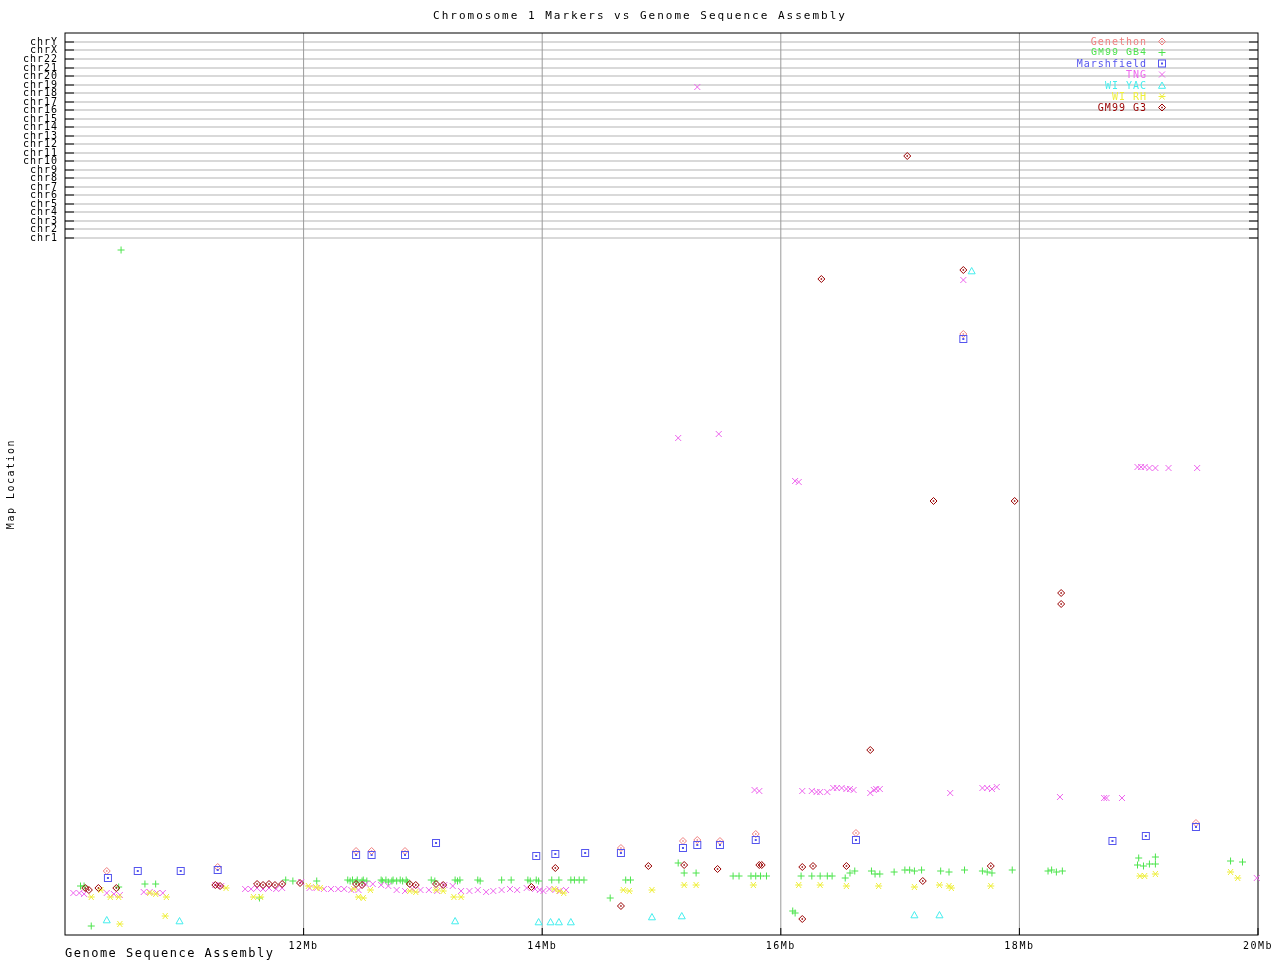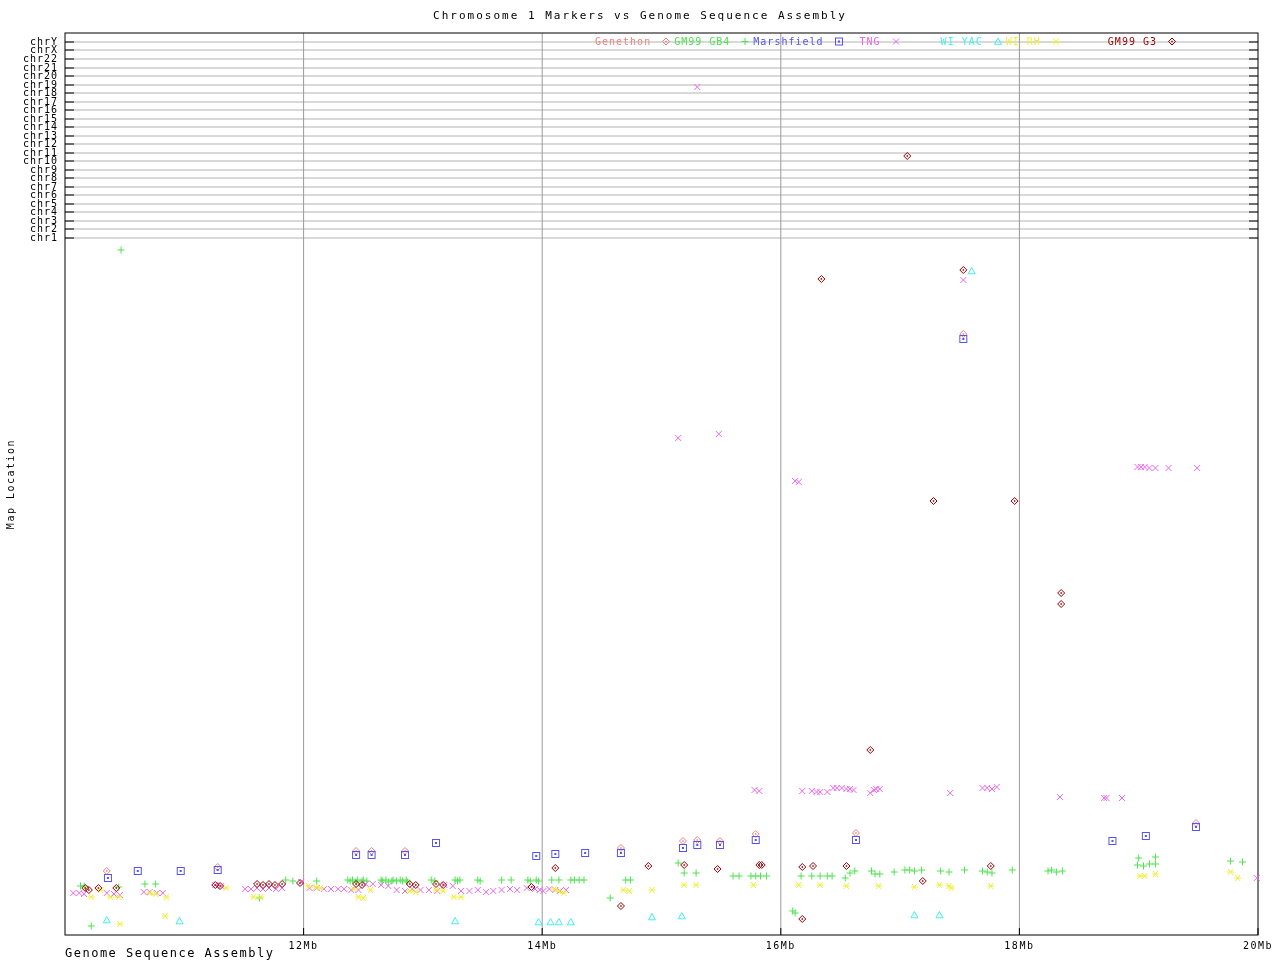--- a/index.html
+++ b/index.html
@@ -5,21 +5,21 @@
   html,body{margin:0;padding:0;background:#ffffff;}
   body{width:1280px;height:960px;overflow:hidden;font-family:"DejaVu Sans Mono",monospace;}
   .figure{position:relative;width:1232px;height:960px;background:#fff;border-radius:28px;}
   svg.plot{position:absolute;left:0;top:0;}
   .chart-title{position:absolute;top:9px;left:0;width:1280px;text-align:center;
     font-size:11px;letter-spacing:2px;color:#000;white-space:nowrap;}
   .x-label{position:absolute;top:946px;left:65px;width:1193px;text-align:left;
     font-size:12px;letter-spacing:1.5px;color:#000;}
   .y-label{position:absolute;left:10px;top:484px;transform:translate(-50%,-50%) rotate(-90deg);
     font-size:10px;letter-spacing:1.5px;color:#000;white-space:nowrap;}
-  .legend{position:absolute;top:36px;right:52px;display:flex;}
+  .legend{position:absolute;top:36px;right:62px;display:flex;flex-direction:column;}
   .legend-row{display:flex;align-items:center;justify-content:flex-end;height:11px;gap:7px;}
   .legend-label{font-size:10px;letter-spacing:1px;line-height:11px;}
   text.tick{font-size:10px;letter-spacing:1px;fill:#000;font-family:"DejaVu Sans Mono",monospace;}
   text.xtick{font-size:10px;letter-spacing:1.5px;fill:#000;font-family:"DejaVu Sans Mono",monospace;}
 </style>
 </head>
 <body>
 
 <div class="figure">
   <div class="chart-title">Chromosome 1 Markers vs Genome Sequence Assembly</div>
@@ -850,21 +850,21 @@
   <div class="x-label">Genome Sequence Assembly</div>
   <div class="legend">
       <div class="legend-row">
         <span class="legend-label" style="color: rgb(240, 128, 128);">Genethon</span>
         <svg width="16" height="11">
           <path d="M8 2L11.5 5.5L8 9L4.5 5.5Z" fill="none" stroke="#f08080"></path>
           <rect x="7.25" y="4.75" width="1.5" height="1.5" fill="#f08080"></rect>
         </svg>
       </div>
       <div class="legend-row">
-        <span class="legend-label" style="color: rgb(76, 228, 76);">GM99 GB4</span>
+        <span class="legend-label" style="color: rgb(76, 228, 76); font-family: Liberation Mono, monospace;">GM99 GB4</span>
         <svg width="16" height="11">
           <line x1="4.5" y1="5.5" x2="11.5" y2="5.5" stroke="#4ce44c" stroke-width="1"></line>
           <line x1="8" y1="2" x2="8" y2="9" stroke="#4ce44c" stroke-width="1"></line>
         </svg>
       </div>
       <div class="legend-row">
         <span class="legend-label" style="color: rgb(85, 85, 238); text-align: right;">Marshfield</span>
         <svg width="16" height="11">
           <rect x="4.5" y="2" width="7" height="7" fill="none" stroke="#5555ee"></rect>
           <rect x="7" y="4.5" width="2" height="2" fill="#5555ee"></rect>

